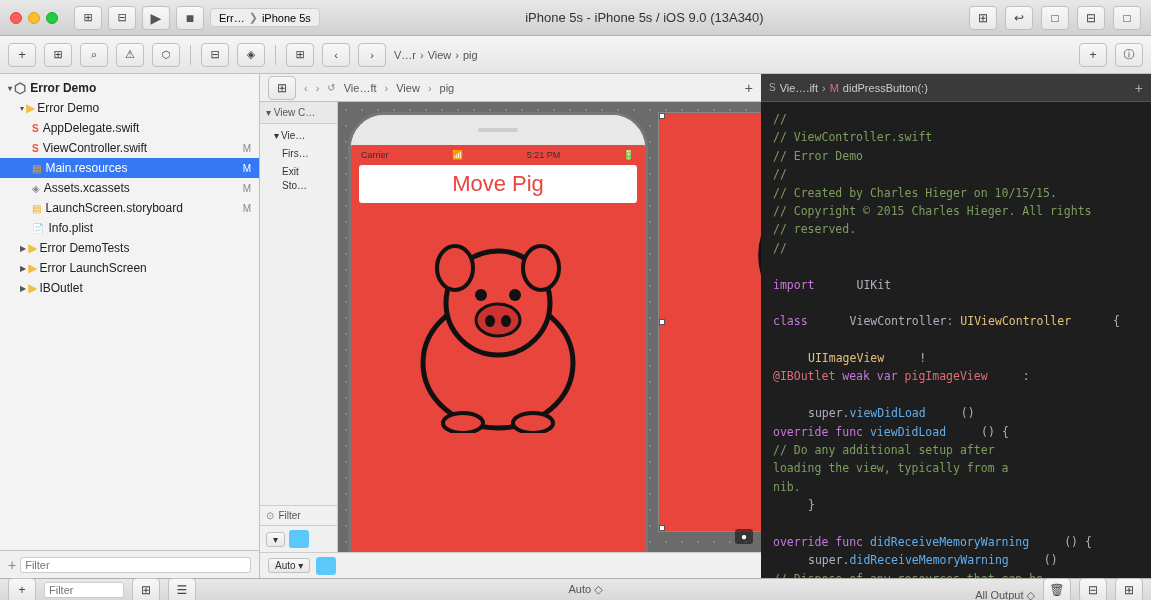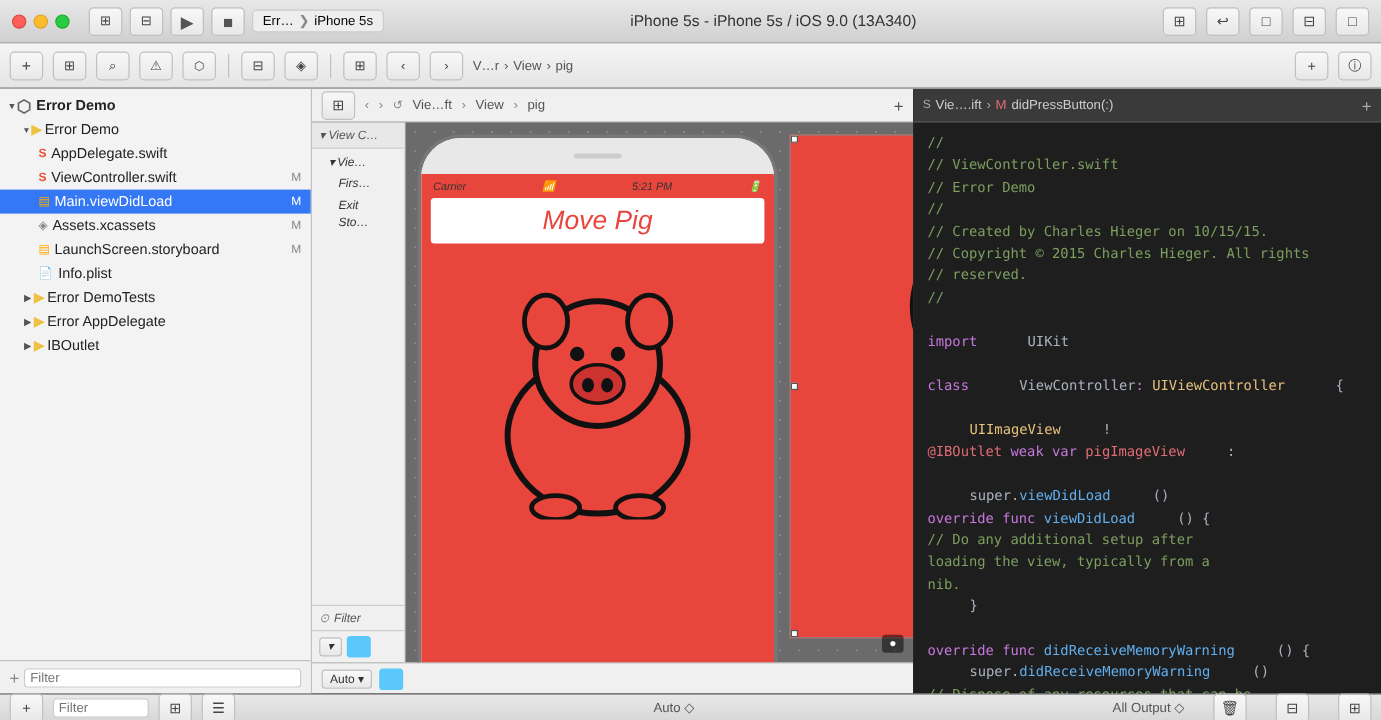--- a/index.html
+++ b/index.html
@@ -271,21 +271,21 @@
         <span class="indent"></span>
         <span style="color:#f05138;font-size:10px;font-weight:bold;margin-right:4px;">S</span>
         <span>ViewController.swift</span>
         <span style="margin-left:auto;color:#888;font-size:10px;">M</span>
       </div>
 
       <div class="sidebar-item selected">
         <span class="indent"></span>
         <span class="indent"></span>
         <span style="color:#ffaa00;font-size:10px;margin-right:4px;">▤</span>
-        <span>Main.viewDidLoad</span>
+        <span>Main.resources</span>
         <span style="margin-left:auto;font-size:10px;">M</span>
       </div>
 
       <div class="sidebar-item">
         <span class="indent"></span>
         <span class="indent"></span>
         <span style="color:#888;font-size:10px;margin-right:4px;">◈</span>
         <span>Assets.xcassets</span>
         <span style="margin-left:auto;color:#888;font-size:10px;">M</span>
       </div>
@@ -309,21 +309,21 @@
         <span class="indent"></span>
         <span class="disclosure">▶</span>
         <span class="folder-icon">▶</span>
         <span style="margin-left:2px;">Error DemoTests</span>
       </div>
 
       <div class="sidebar-item">
         <span class="indent"></span>
         <span class="disclosure">▶</span>
         <span class="folder-icon">▶</span>
-        <span style="margin-left:2px;">Error AppDelegate</span>
+        <span style="margin-left:2px;">Error LaunchScreen</span>
       </div>
 
       <div class="sidebar-item">
         <span class="indent"></span>
         <span class="disclosure">▶</span>
         <span class="folder-icon">▶</span>
         <span style="margin-left:2px;">IBOutlet</span>
       </div>
     </div>
 
@@ -341,21 +341,21 @@
       <span style="color:#888;">›</span>
       <span style="color:#888;font-size:10px;">↺</span>
       <span style="color:#555;">Vie…ft</span>
       <span style="color:#888;">›</span>
       <span style="color:#555;">View</span>
       <span style="color:#888;">›</span>
       <span style="color:#555;">pig</span>
       <span style="color:#555;font-size:14px;margin-left:auto;">+</span>
     </div>
 
-    <div style="display:flex;flex:1;overflow:hidden;font-style:italic;">
+    <div style="display:flex;flex:1;overflow:hidden;">
 
       <div style="width:78px;background:#f0f0f0;border-right:1px solid #ccc;flex-shrink:0;display:flex;flex-direction:column;">
         <div style="height:22px;background:#e8e8e8;border-bottom:1px solid #ccc;display:flex;align-items:center;padding:0 6px;font-size:10px;color:#555;">
           <span>▾ View C…</span>
         </div>
         <div style="padding:2px 6px;">
           <div style="height:18px;display:flex;align-items:center;font-size:10px;color:#333;padding-left:8px;">
             <span>▾</span>
             <span style="margin-left:2px;"> Vie…</span>
           </div>
@@ -516,19 +516,19 @@
 <div class="status-bar">
   <div style="display:flex;align-items:center;gap:8px;">
     <div class="toolbar-btn">+</div>
     <input type="text" placeholder="Filter" style="border: 1px solid rgb(204, 204, 204); border-radius: 3px; padding: 1px 4px; font-size: 11px; width: 80px;">
     <div class="toolbar-btn">⊞</div>
     <div class="toolbar-btn">☰</div>
   </div>
   <div style="font-size:11px;color:#555;">
     <span>Auto ◇</span>
   </div>
-  <div style="display:flex;align-items:center;gap:24px;">
+  <div style="display:flex;align-items:flex-end;gap:8px;">
     <span>All Output ◇</span>
     <div class="toolbar-btn">🗑</div>
     <div class="toolbar-btn">⊟</div>
     <div class="toolbar-btn">⊞</div>
   </div>
 </div>
 
 </body></html>

